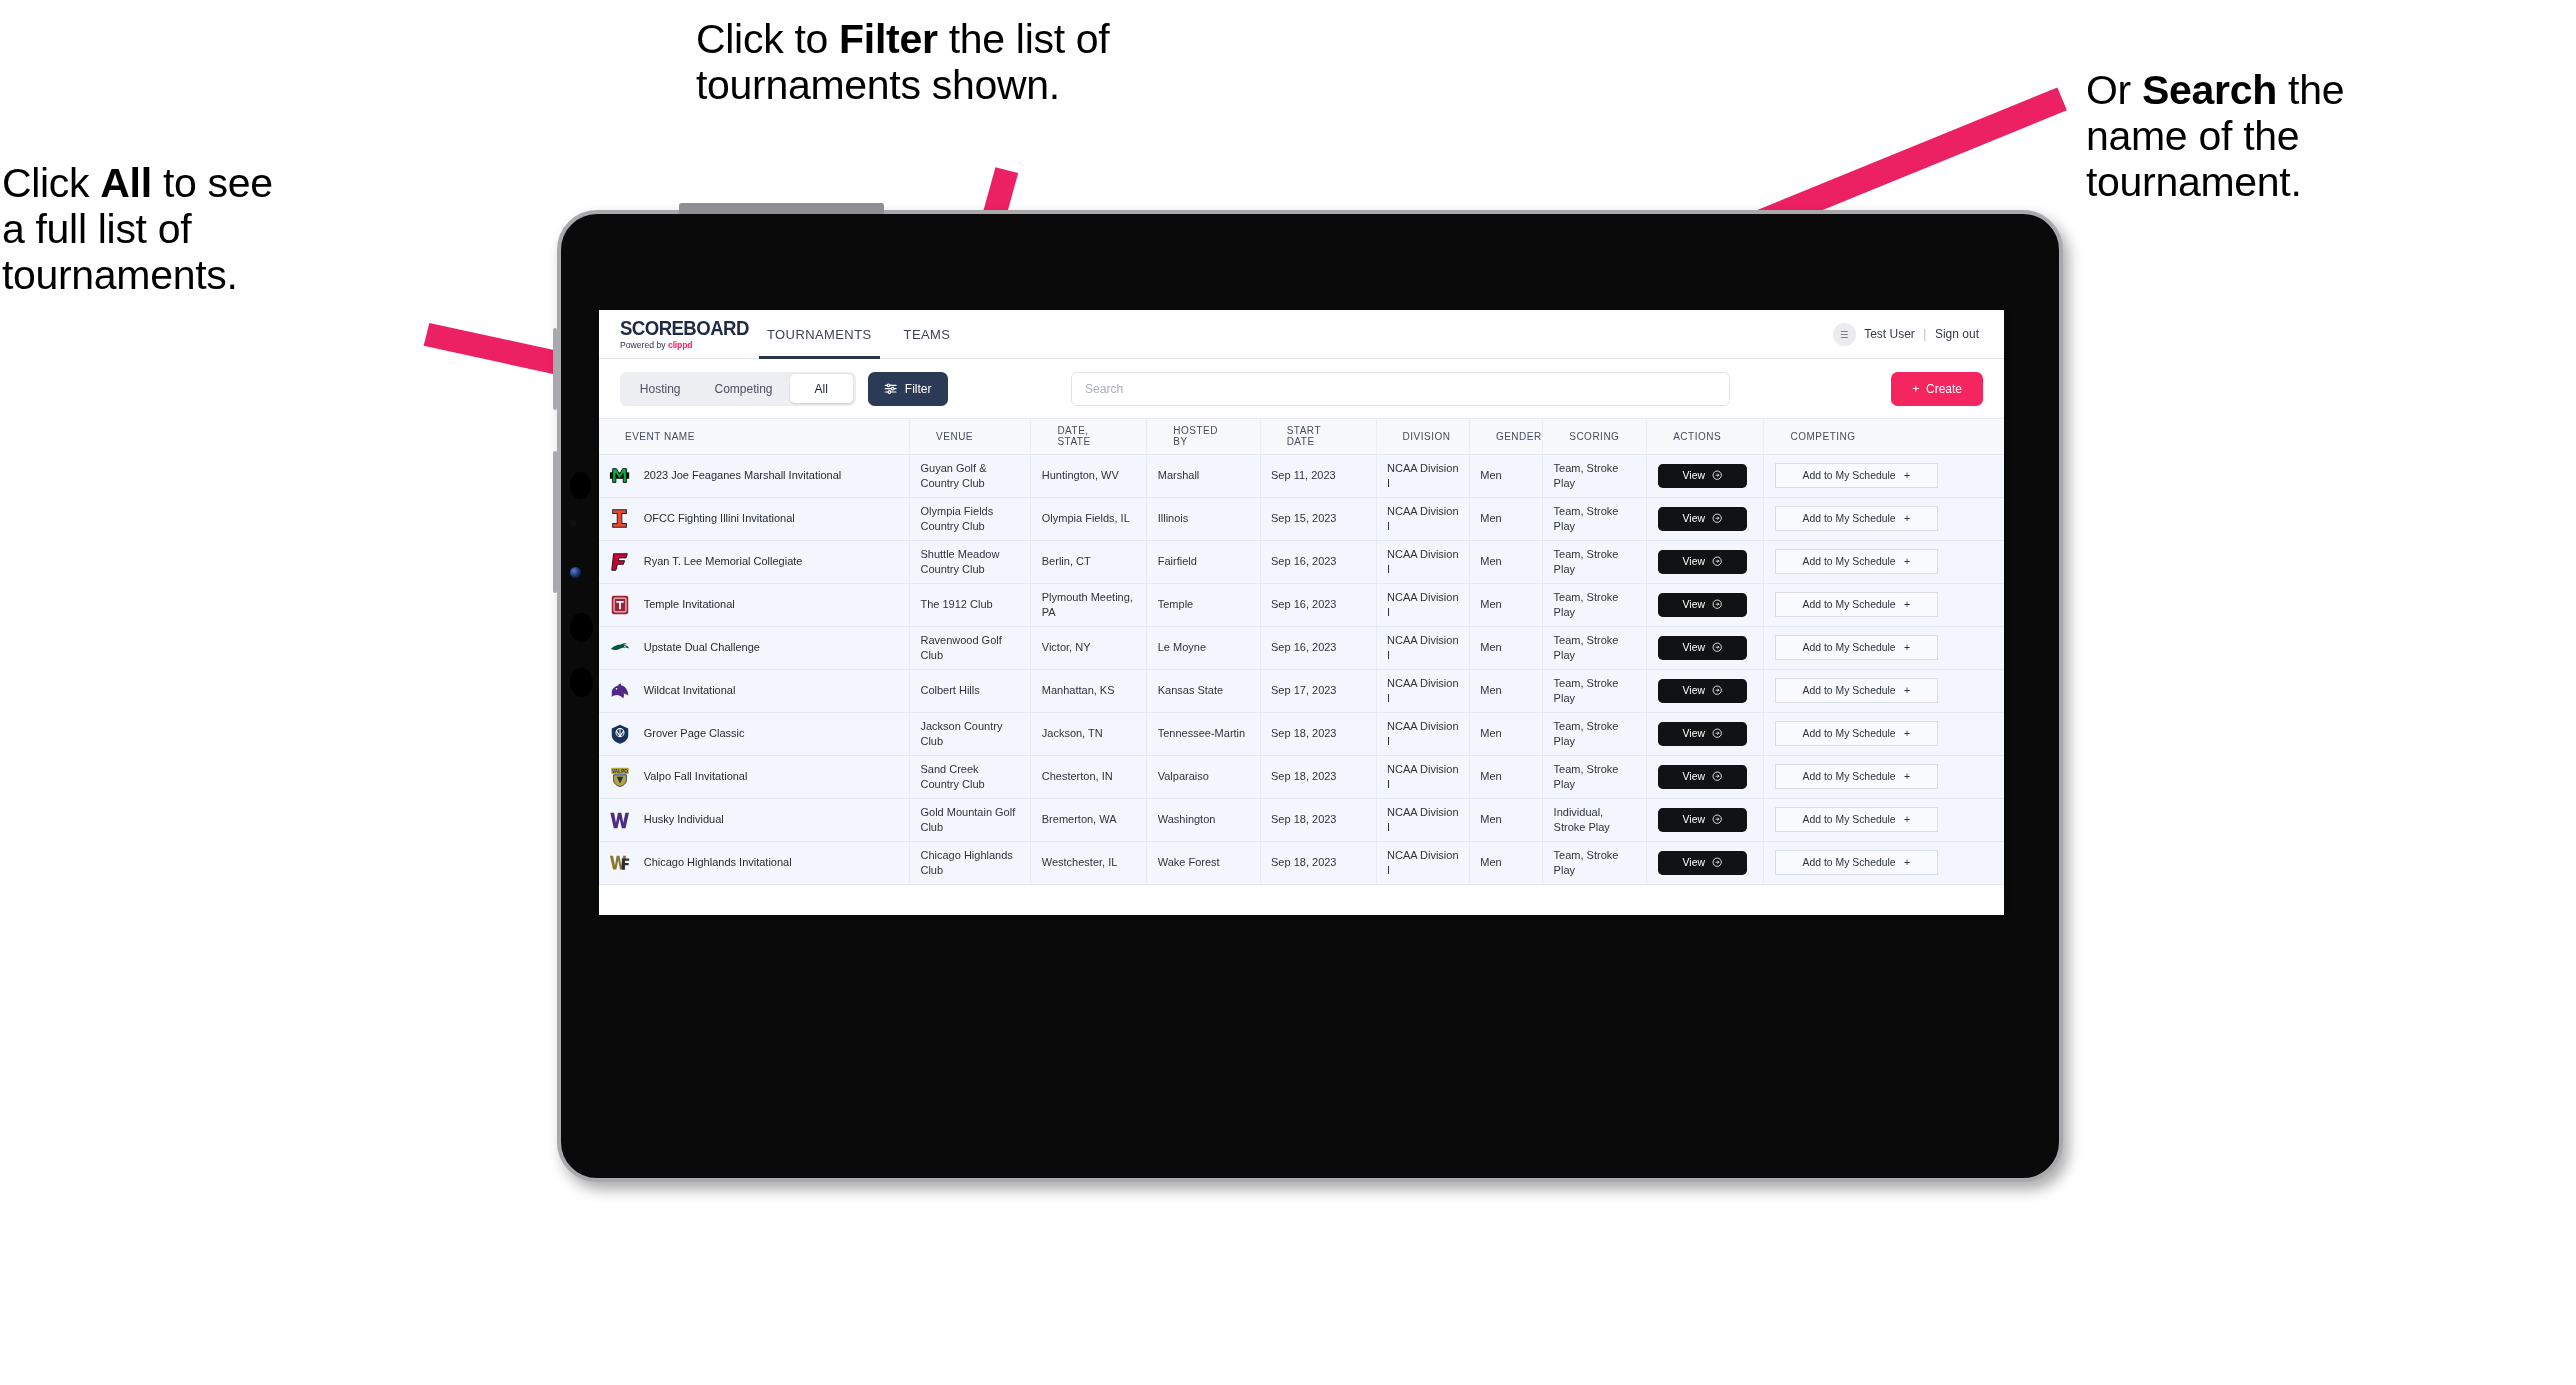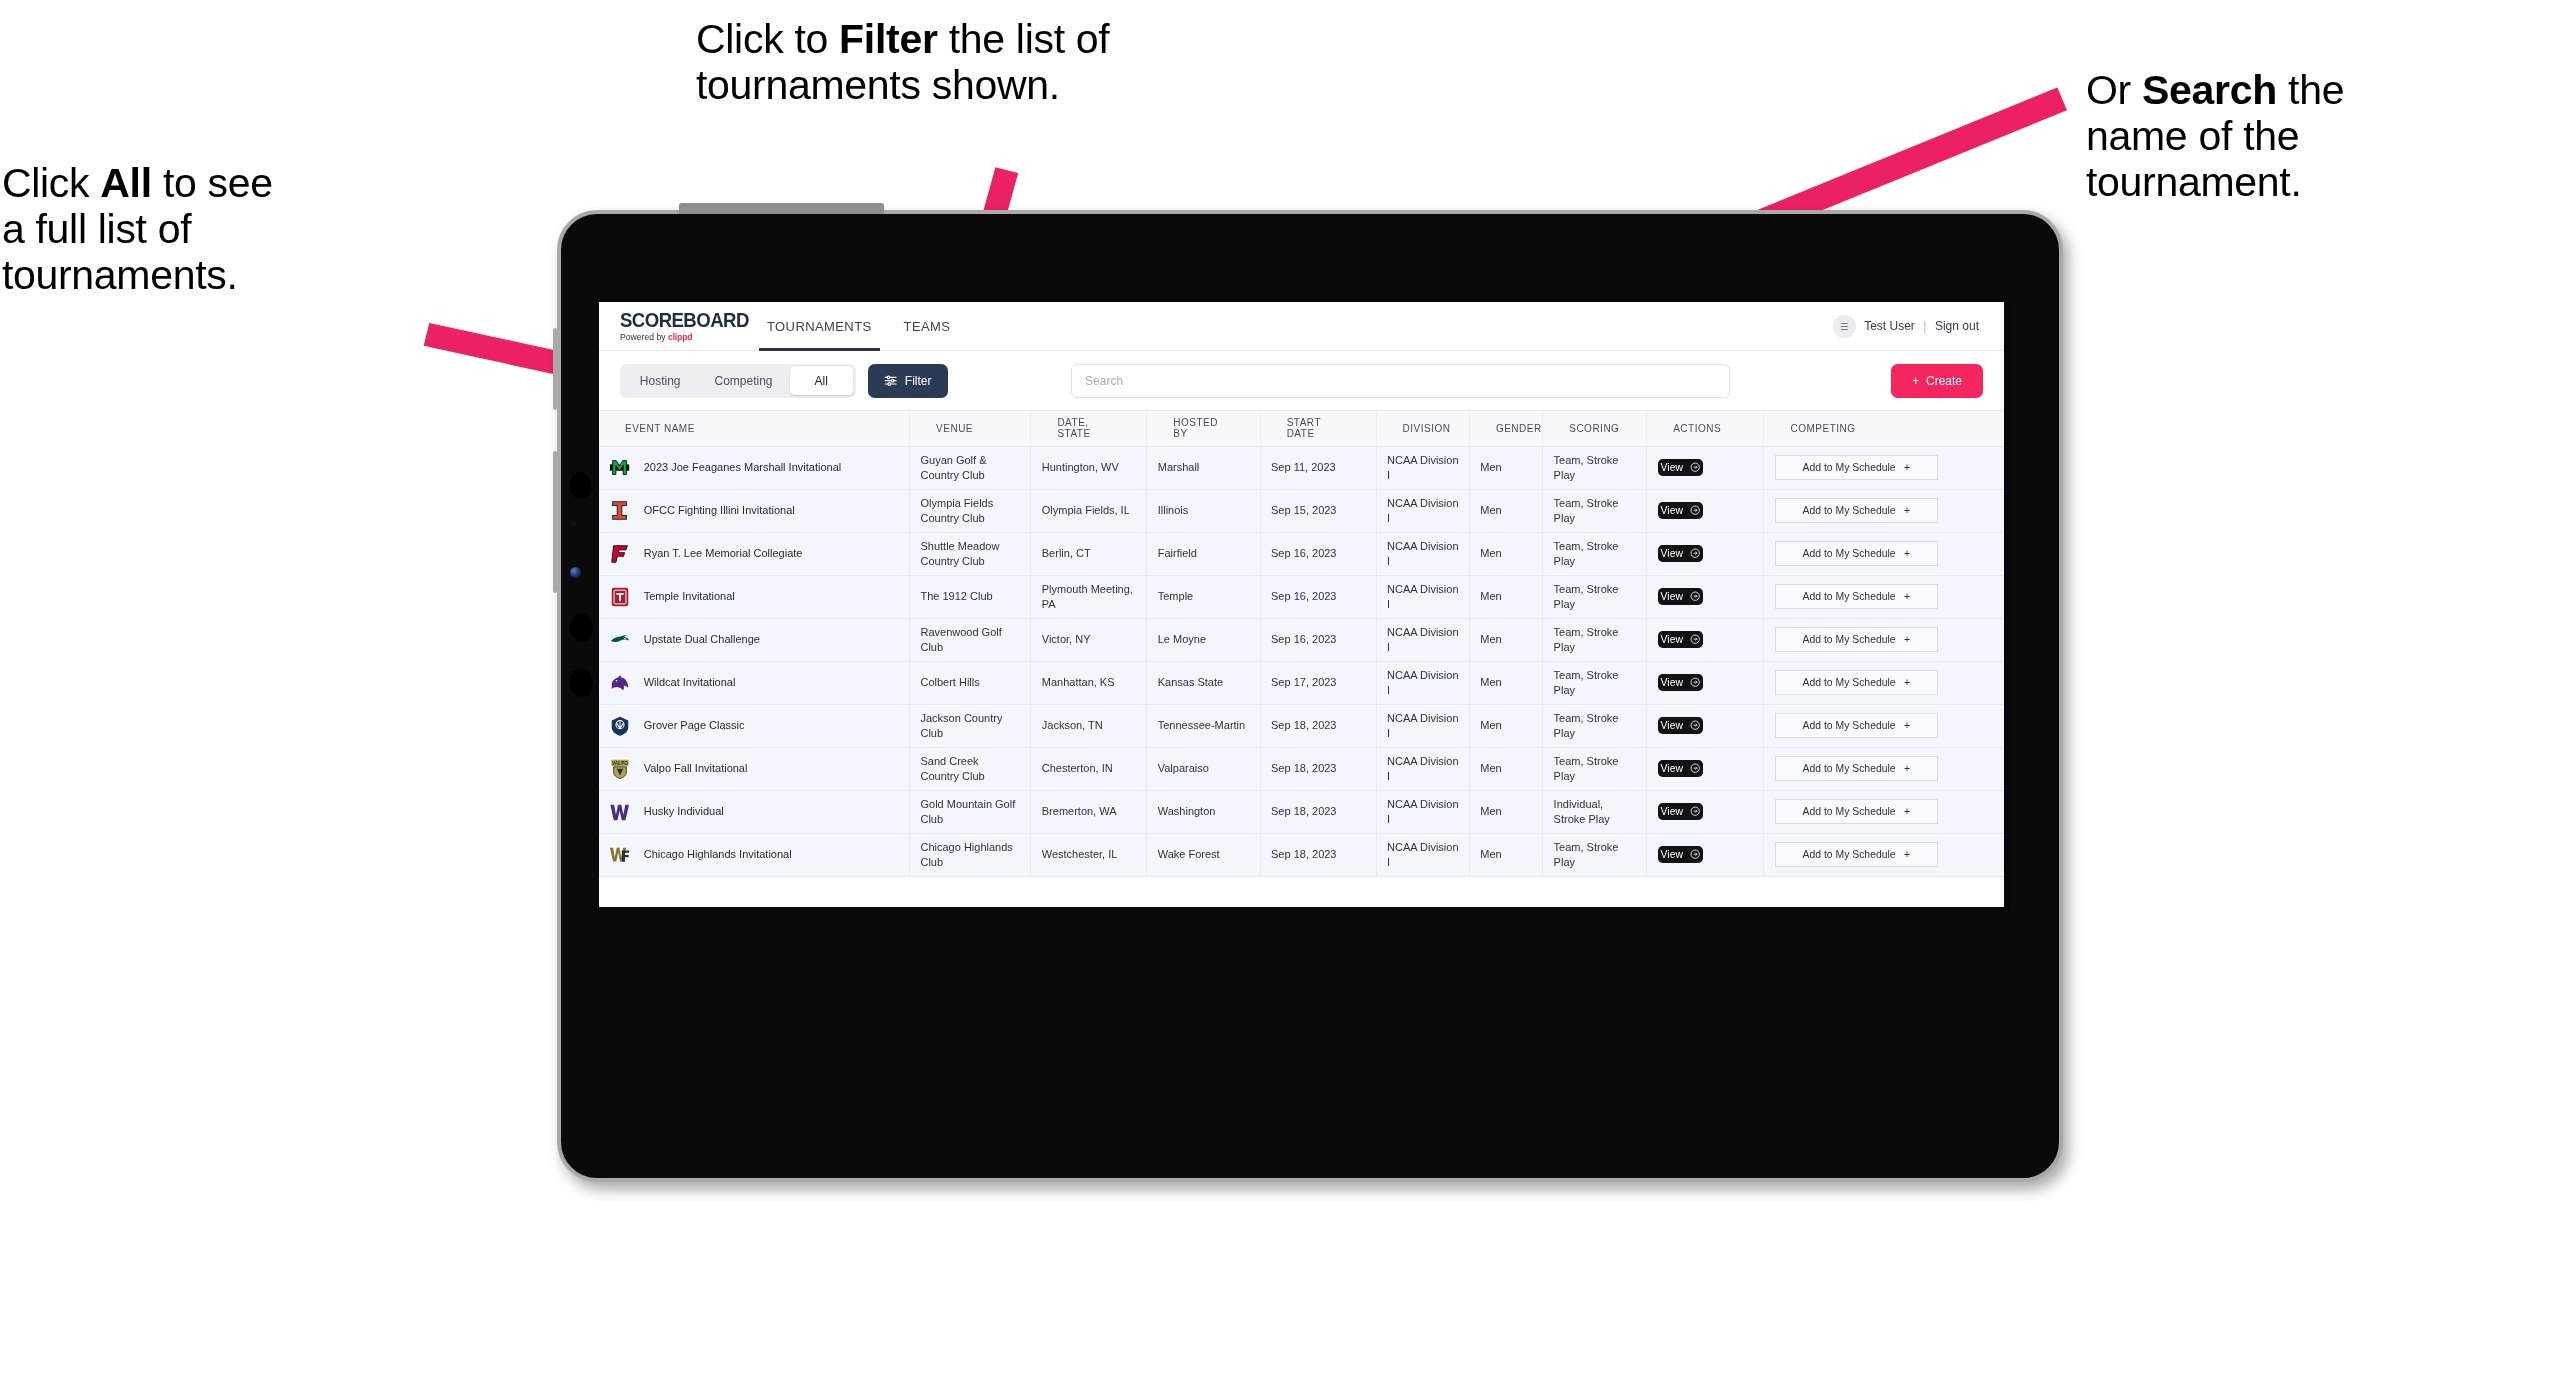--- a/index.html
+++ b/index.html
@@ -52,21 +52,21 @@
   .bezel-dot { position:absolute; left: 8.5px; border-radius: 50%; background:#000; }
   #dot1 { top: 258px; width: 21px; height: 26.6px; }
   #dot2 { top: 306px; width: 6.6px;  height: 6.6px;  background:#111; }
   #dot3 { top: 353px; width: 11.4px; height: 11.4px; background: radial-gradient(circle at 35% 35%, #5c7fd0 0%, #17306b 55%, #050a18 100%); }
   #dot4 { top: 399px; width: 23px; height: 28.5px; }
   #dot5 { top: 454px; width: 23px; height: 28.5px; }
 
   
   #screen {
     position: absolute;
-    left: 38px; top: 88px;
+    left: 38px; top: 96px;
     width: 1405px; height: 605px;
     background: #ffffff;
     overflow: hidden;
     box-shadow: 1.9px 2.8px 4.7px rgba(0,0,0,0.25);
   }
 
   
   #topnav {
     position: relative; height: 49px; background:#fff;
     border-bottom: 0.9px solid #e6e8ec;
@@ -167,21 +167,21 @@
   .c-comp  { width: 180px; }
 
   .evcell { display:flex; align-items:center; gap: 12.3px; }
   .logo { width: 22px; height: 22px; flex: 0 0 22px; display:flex; align-items:center; justify-content:center; }
   .logo svg { display:block; }
   .evname { font-size: 11px; color:#242a36; }
 
   .view-btn {
     display:inline-flex; align-items:center; gap:6.6px;
     background:#111214; color:#fff; border-radius:4.7px;
-    height: 17px; padding: 0 3px; font-size: 10.4px; cursor:pointer;
+    height: 24px; padding: 0 25px; font-size: 10.4px; cursor:pointer;
   }
   .view-btn .ic { width:10.4px; height:10.4px; }
   .add-btn {
     display:inline-flex; align-items:center; justify-content:center; gap:8.5px;
     background:#f8fafd; color:#2b313d; border:0.9px solid #d7dde7; border-radius:0;
     height: 25px; width: 163px; font-size: 10.4px; cursor:pointer;
   }
 </style>
 </head>
 <body>

